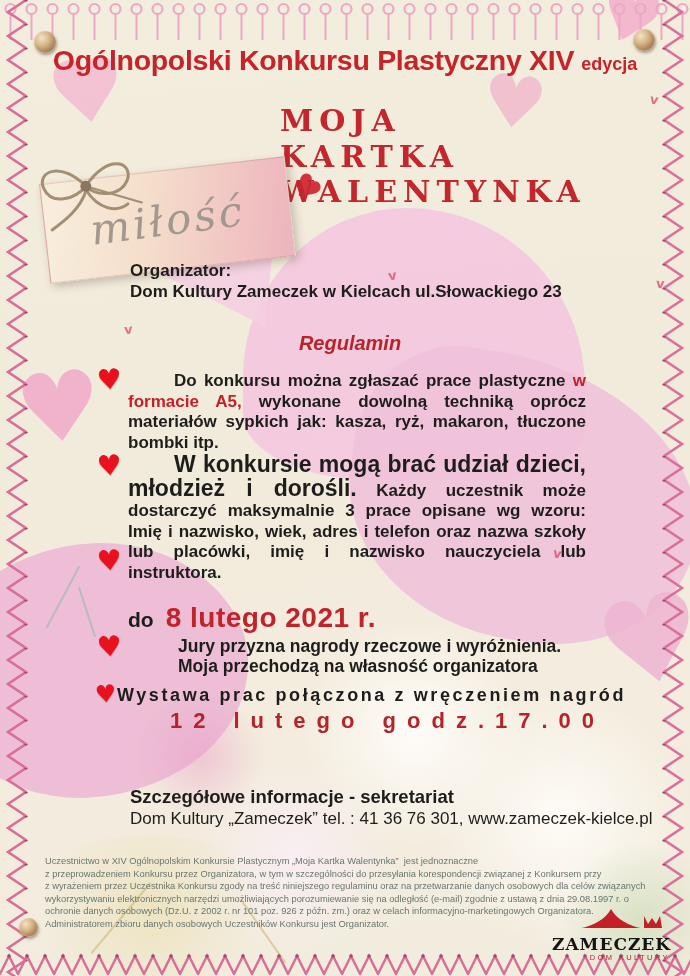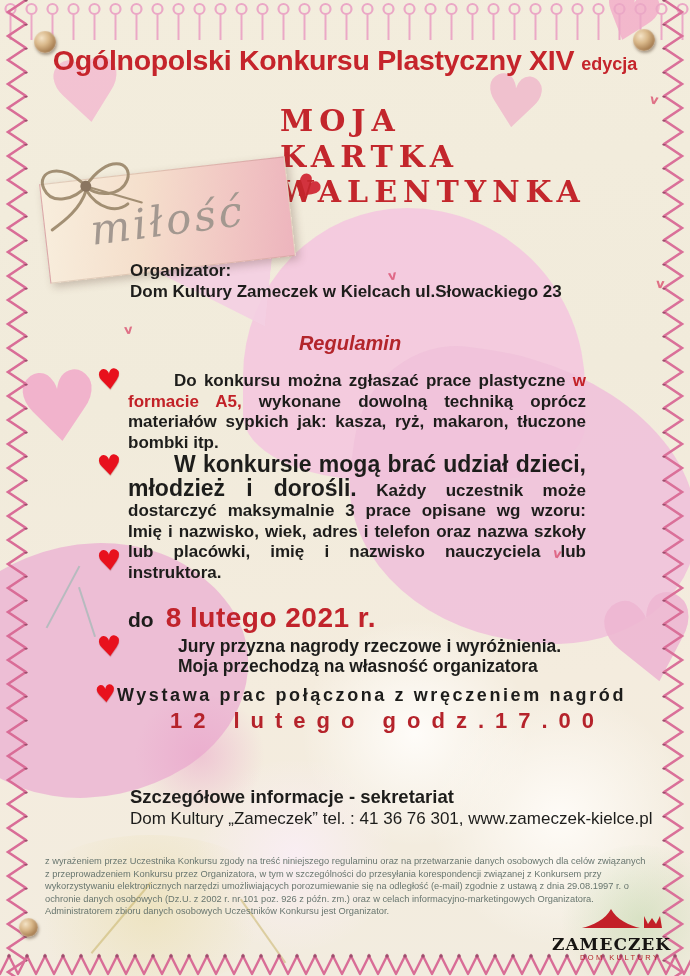--- a/index.html
+++ b/index.html
@@ -59,21 +59,21 @@
   .event-headline{left:117px;top:685px;font-size:18px;font-weight:bold;letter-spacing:2.6px;white-space:nowrap;}
   .event-datetime{left:135px;top:708px;width:505px;text-align:center;color:#b5232b;
     font-size:22px;font-weight:bold;letter-spacing:11px;white-space:nowrap;}
   .event-venue{left:130px;top:735px;font-size:17.5px;font-weight:bold;white-space:pre;}
   .contact-heading{left:130px;top:786px;font-size:18.5px;font-weight:bold;}
   .contact-line1{left:130px;top:809px;font-size:17px;}
   .contact-line2{left:130px;top:830px;font-size:17px;}
   .legal{left:45px;top:855px;font-size:9.3px;line-height:12.6px;color:#68766f;}
   .legal div{white-space:pre;}
   
-  .logo{left:552px;top:908px;width:118px;text-align:left;}
+  .logo{left:552px;top:908px;width:118px;text-align:right;}
   .logo-name{font-family:"DejaVu Serif",serif;font-weight:bold;font-size:17px;
     letter-spacing:1px;color:#161412;line-height:16px;}
   .logo-sub{font-size:7.5px;color:#b3252b;letter-spacing:2.4px;text-transform:uppercase;margin-top:1px;padding-left:28px;}
 </style>
 </head>
 <body>
 
 <div class="poster">
 
   <div class="blob speckle bird-head"></div>
@@ -194,22 +194,23 @@
   </div>
 
   <div class="heart-bullet" style="left:95px;top:682px;font-size:24px;">♥</div>
   <div class="abs event-headline">Wystawa prac połączona z wręczeniem nagród</div>
   <div class="abs event-datetime">12 lutego godz.17.00</div>
 
   <div class="abs contact-heading">Szczegółowe informacje - sekretariat</div>
   <div class="abs contact-line1">Dom Kultury „Zameczek” tel. : 41 36 76 301, www.zameczek-kielce.pl</div>
 
   <div class="abs legal">
+    <div>Uczestnictwo w XIV Ogólnopolskim Konkursie Plastycznym „Moja Kartka Walentynka”  jest jednoznaczne</div>
+    <div>z przeprowadzeniem Konkursu przez Organizatora, w tym w szczególności do przesyłania korespondencji związanej z Konkursem przy</div>
     <div>z wyrażeniem przez Uczestnika Konkursu zgody na treść niniejszego regulaminu oraz na przetwarzanie danych osobowych dla celów związanych</div>
-    <div>z przeprowadzeniem Konkursu przez Organizatora, w tym w szczególności do przesyłania korespondencji związanej z Konkursem przy</div>
     <div>wykorzystywaniu elektronicznych narzędzi umożliwiających porozumiewanie się na odległość (e-mail) zgodnie z ustawą z dnia 29.08.1997 r. o</div>
     <div>ochronie danych osobowych (Dz.U. z 2002 r. nr 101 poz. 926 z późn. zm.) oraz w celach informacyjno-marketingowych Organizatora.</div>
     <div>Administratorem zbioru danych osobowych Uczestników Konkursu jest Organizator.</div>
   </div>
 
   <div class="abs logo">
     <svg width="118" height="24">
       <path d="M59,1 C54,11 40,18 30,20 L88,20 C78,18 64,11 59,1 Z" fill="#c32028"></path>
       <path d="M92,8 l4,8 l4,-6 l4,6 l4,-8 l2,12 l-18,0 z" fill="#c32028"></path>
     </svg>

